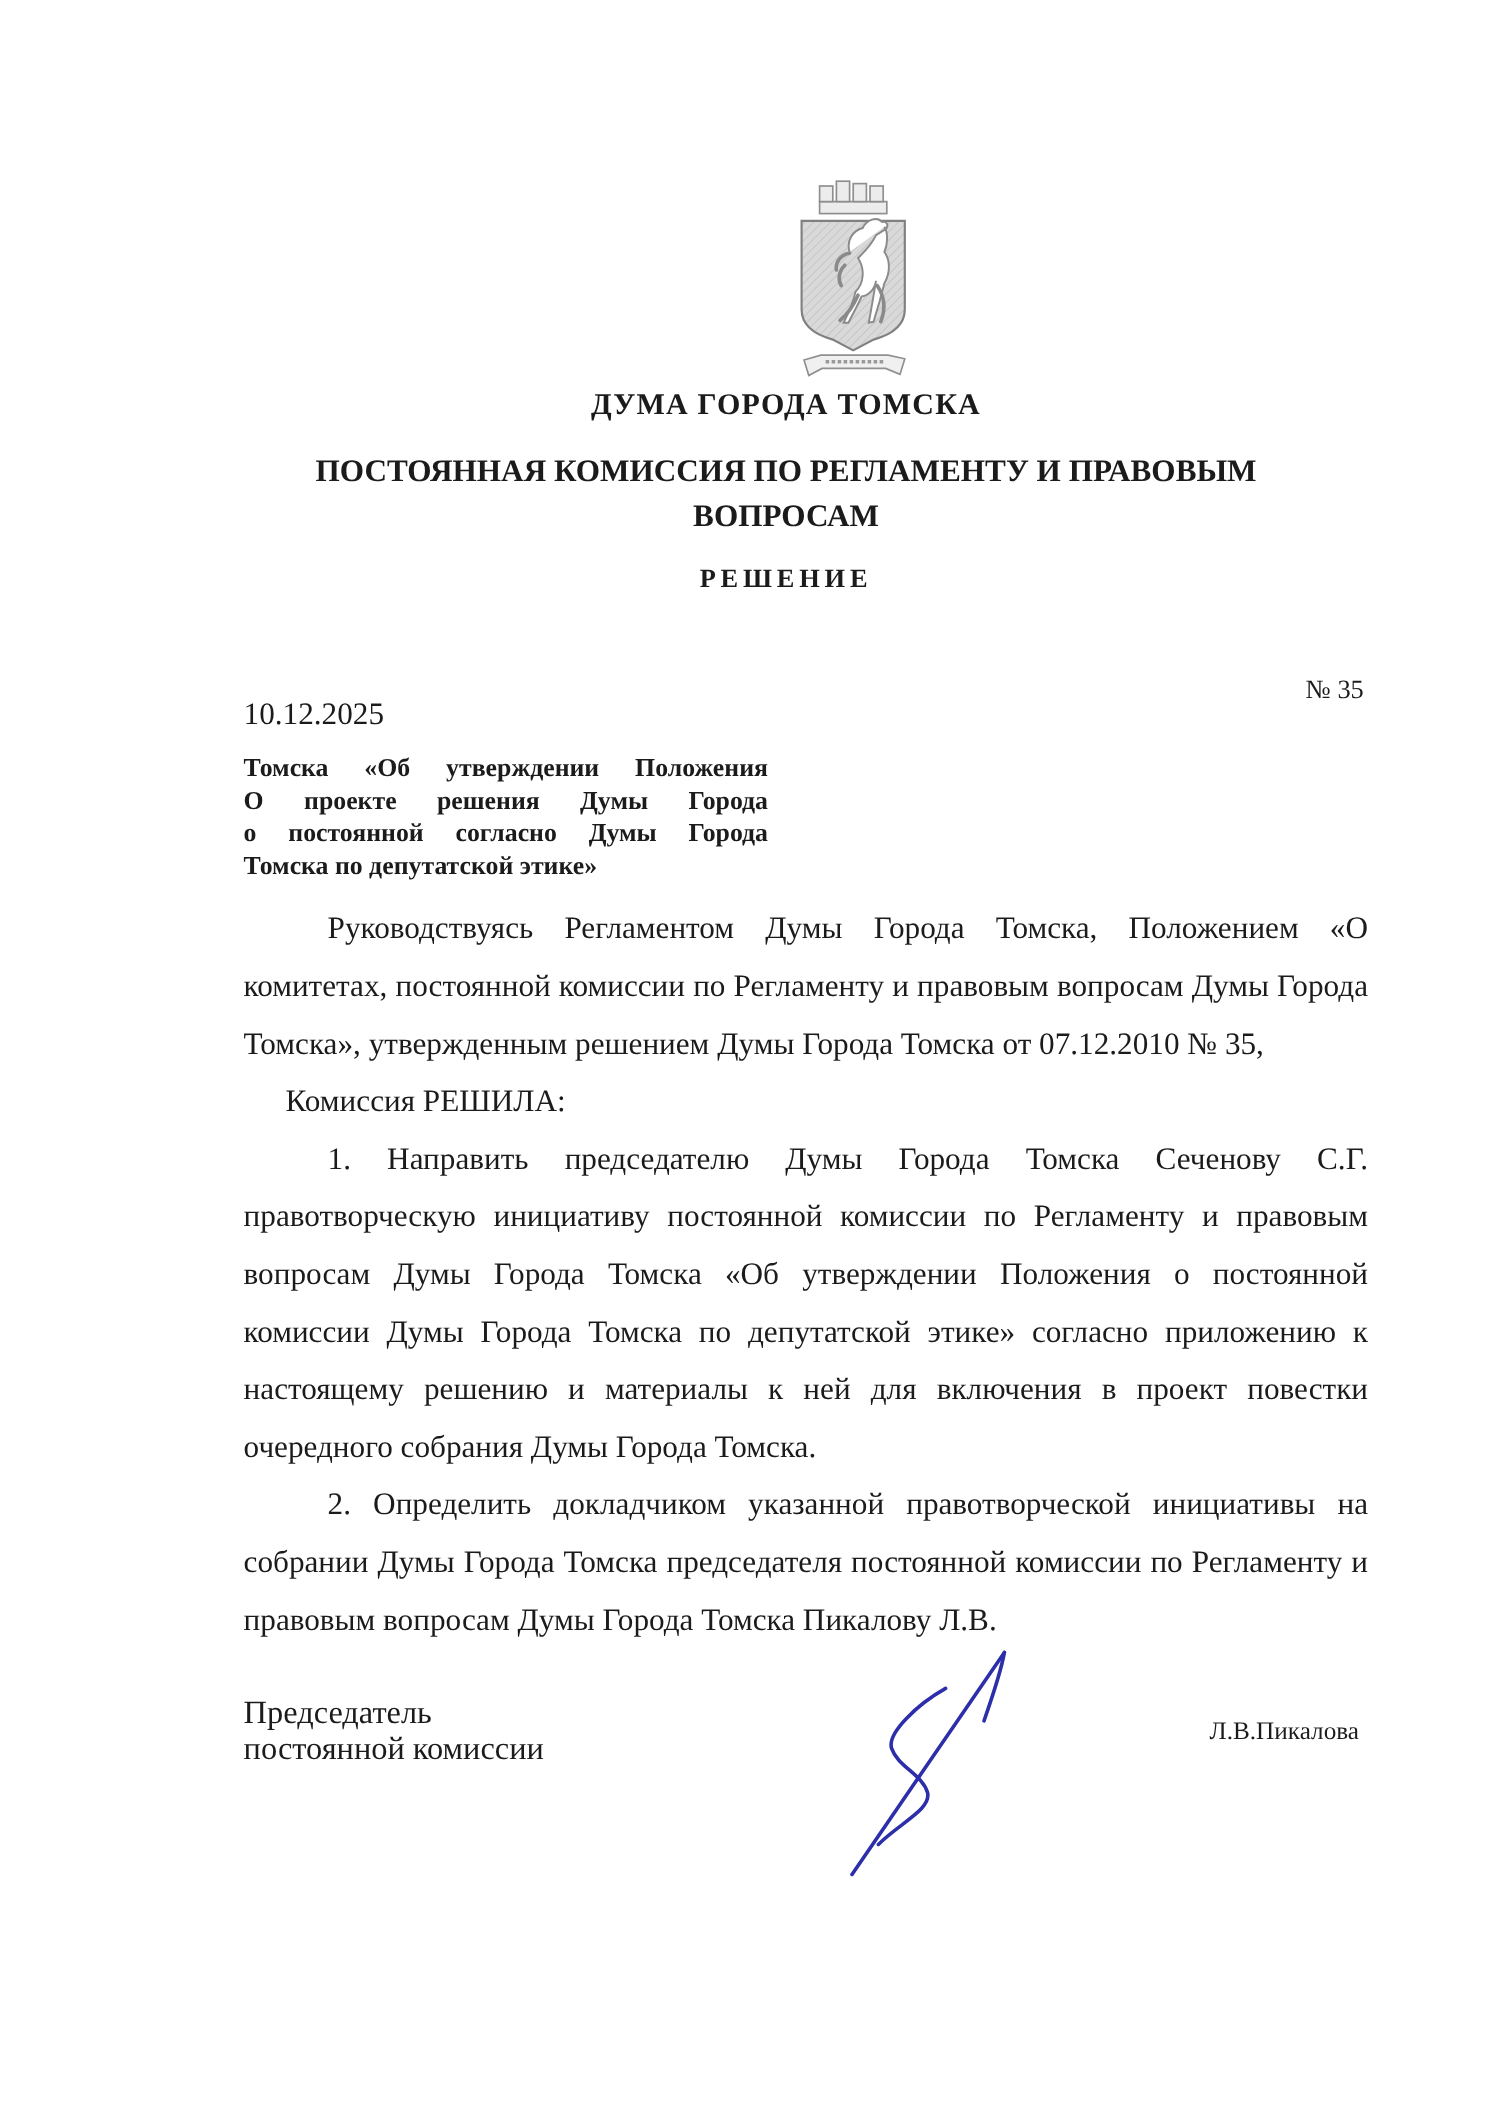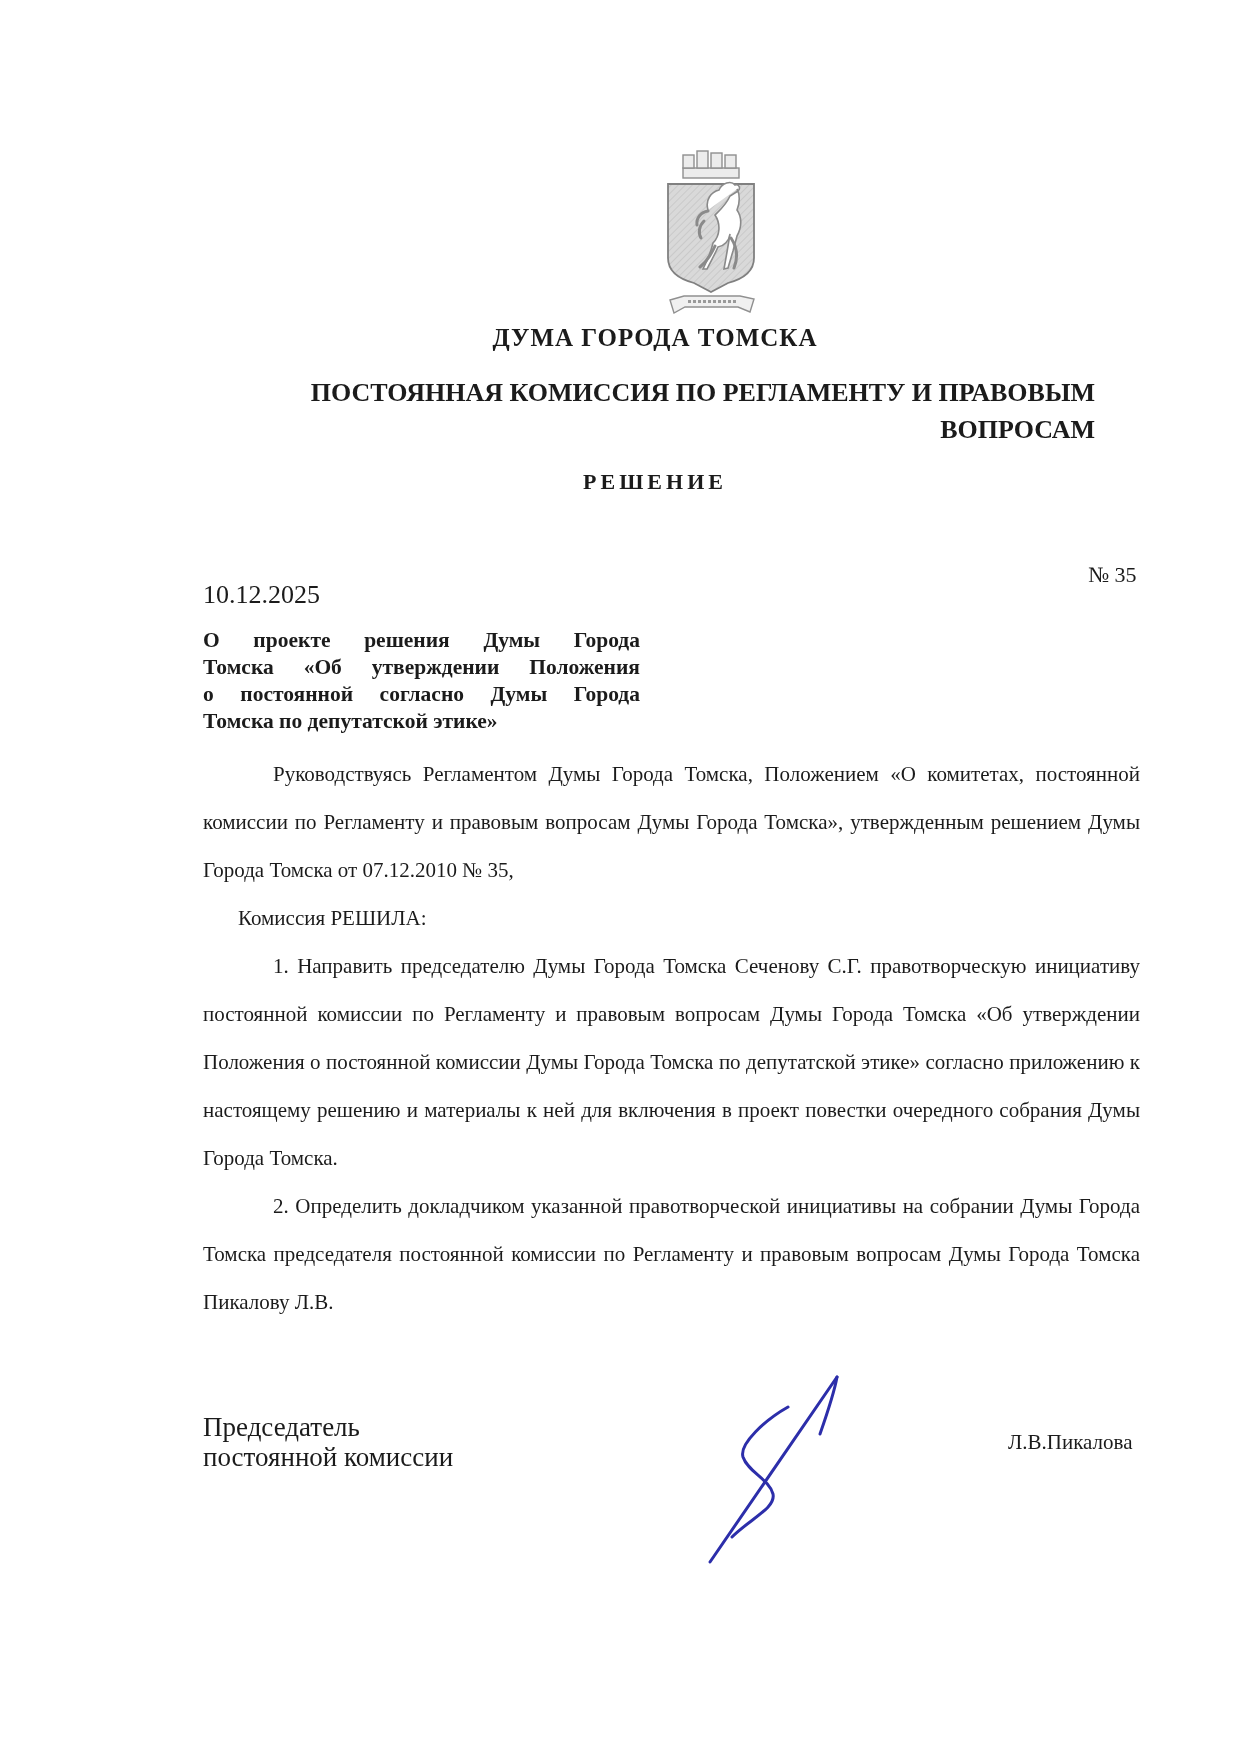--- a/index.html
+++ b/index.html
@@ -9,28 +9,28 @@
     background:#ffffff;
     font-family:"Liberation Serif", serif;
     color:#1b1b1b;
     overflow:hidden;
     margin-top:44px;
   }
   .abs{position:absolute;}
   .center{width:100%;text-align:center;transform:translateX(35px);}
   .org-title{top:280px;left:0;font-size:25px;font-weight:bold;letter-spacing:1px;}
   .commission{top:330px;left:0;font-size:26px;font-weight:bold;line-height:37px;}
-  .commission-inner{display:inline-block;max-width:880px;text-align:right;}
+  .commission-inner{display:inline-block;max-width:880px;}
   .doc-type{top:425px;left:0;font-size:22px;font-weight:bold;letter-spacing:4px;}
   .doc-number{top:518px;left:1088px;font-size:22px;}
   .doc-date{top:536px;left:203px;font-size:26px;}
   .subject{top:583px;left:203px;width:437px;font-size:21.5px;font-weight:bold;line-height:27px;}
   .subject .jline{text-align:justify;text-align-last:justify;}
   .subject .lastline{text-align:left;}
-  .body-text{top:706px;left:203px;width:937px;font-size:21px;line-height:48px;}
+  .body-text{top:706px;left:203px;width:937px;font-size:26px;line-height:48px;}
   .body-text p{margin:0;text-align:justify;text-indent:70px;}
   .resolved{ text-align:center;text-indent:0 !important;transform:translateX(35px);}
   .sig-title{top:1368px;left:203px;font-size:27px;line-height:30px;}
   .sig-name{top:1386px;left:1008px;font-size:21px;}
   .emblem-svg{left:658px;top:104px;}
   .sign-svg{left:695px;top:1320px;}
 </style>
 </head>
 <body>
 
@@ -77,22 +77,22 @@
   </div>
 
   <div class="abs center doc-type">
     <span>РЕШЕНИЕ</span>
   </div>
 
   <div class="abs doc-number">№ 35</div>
   <div class="abs doc-date">10.12.2025</div>
 
   <div class="abs subject">
+    <div class="jline">Томска «Об утверждении Положения</div>
     <div class="jline">О проекте решения Думы Города</div>
-    <div class="jline">Томска «Об утверждении Положения</div>
     <div class="jline">о постоянной согласно Думы Города</div>
     <div class="lastline">Томска по депутатской этике»</div>
   </div>
 
   <div class="abs body-text">
     <p>Руководствуясь Регламентом Думы Города Томска, Положением «О комитетах, постоянной комиссии по Регламенту и правовым вопросам Думы Города Томска», утвержденным решением Думы Города Томска от 07.12.2010 № 35,</p>
     <p class="resolved">Комиссия РЕШИЛА:</p>
     <p>1. Направить председателю Думы Города Томска Сеченову С.Г. правотворческую инициативу постоянной комиссии по Регламенту и правовым вопросам Думы Города Томска «Об утверждении Положения о постоянной комиссии Думы Города Томска по депутатской этике» согласно приложению к настоящему решению и материалы к ней для включения в проект повестки очередного собрания Думы Города Томска.</p>
     <p>2. Определить докладчиком указанной правотворческой инициативы на собрании Думы Города Томска председателя постоянной комиссии по Регламенту и правовым вопросам Думы Города Томска Пикалову Л.В.</p>
   </div>

